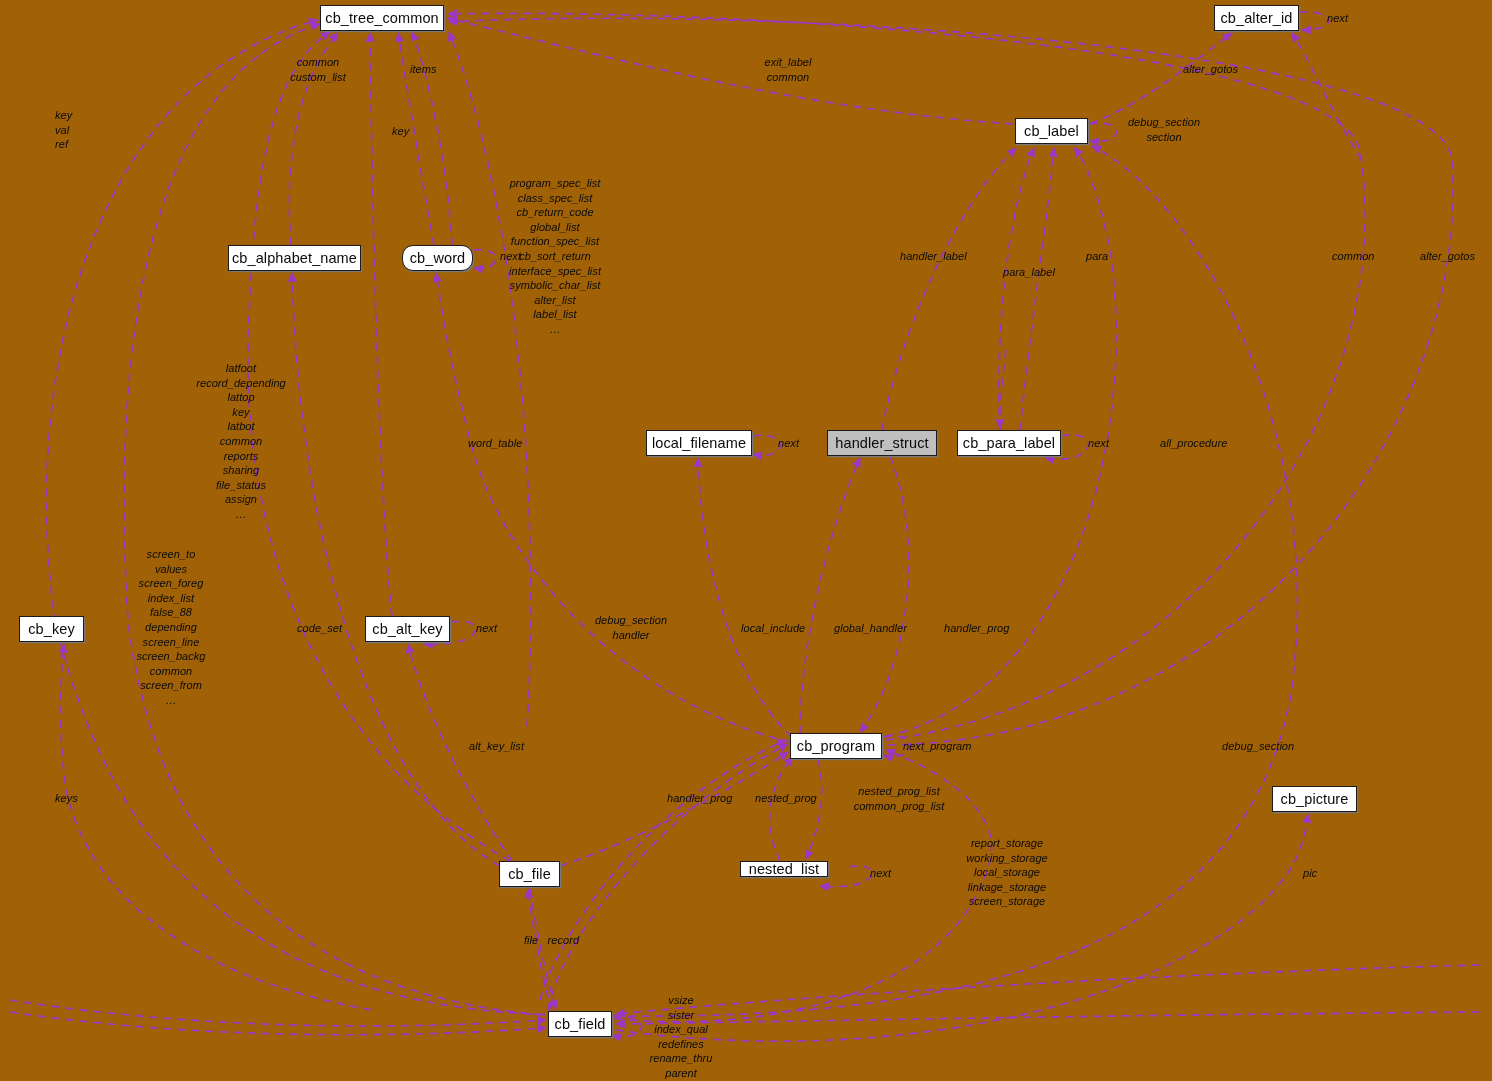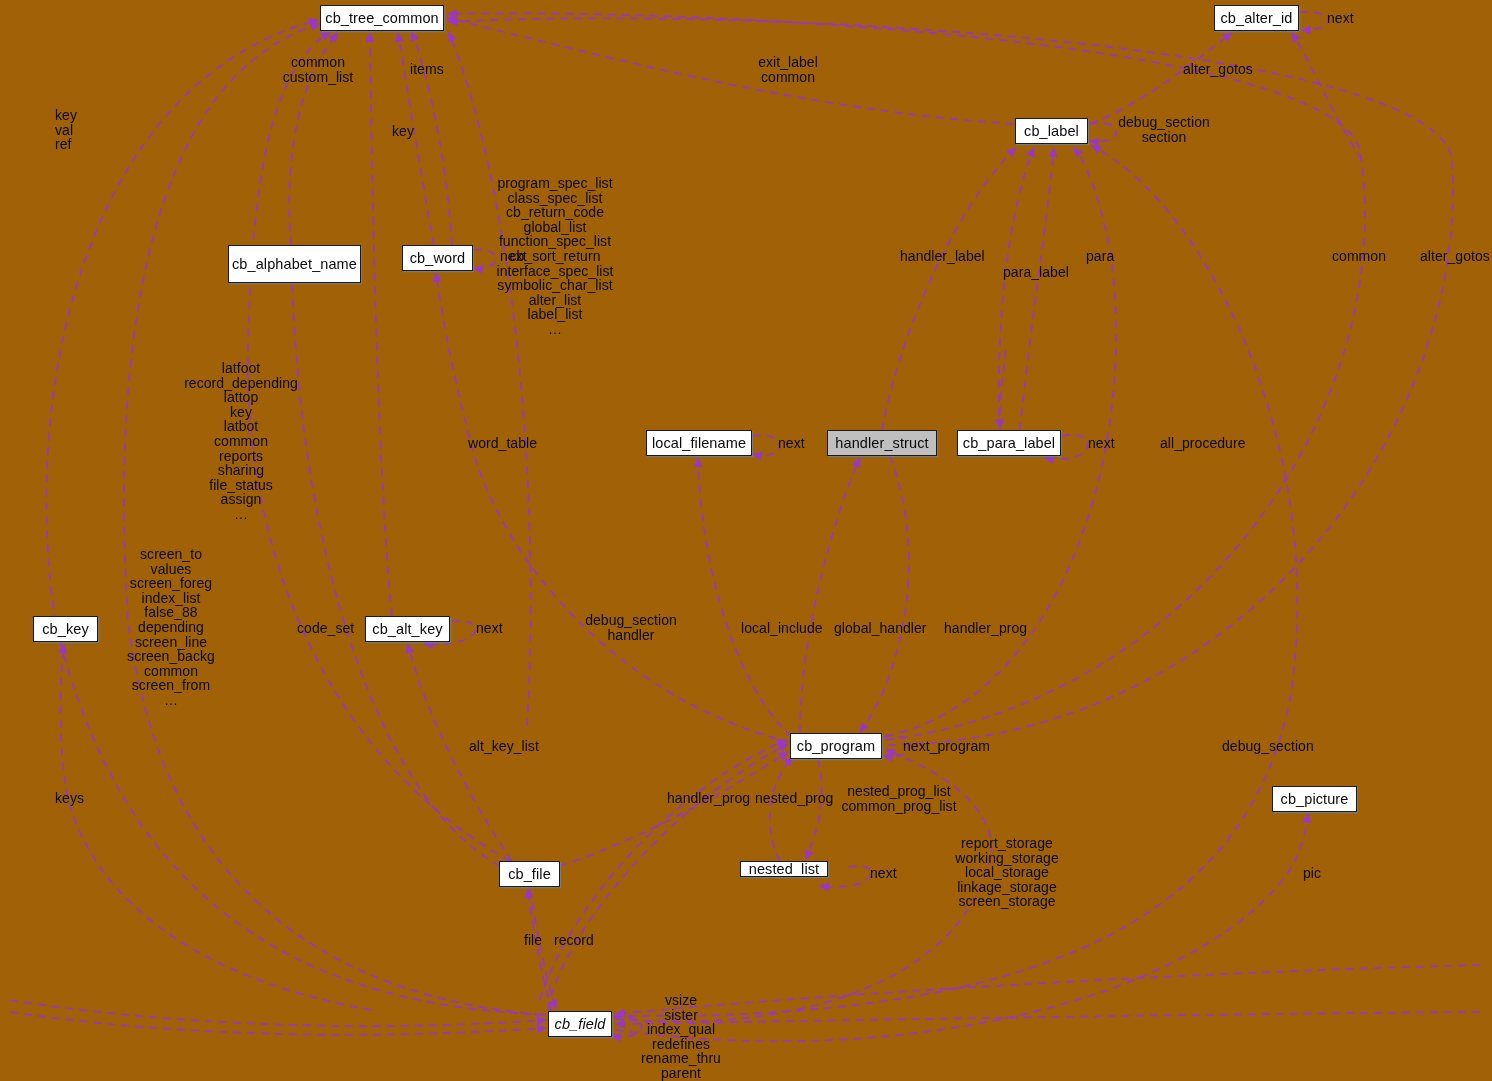--- a/index.html
+++ b/index.html
@@ -37,26 +37,27 @@
     white-space: nowrap;
     box-shadow: 1.2px 1.2px 0 0 #7a7a7a;
     letter-spacing: 0.1px;
   }
   .node.highlight {
     background: #bfbfbf;
     border: 1px solid #1a1a1a;
   }
   .edge-label {
     position: absolute;
-    font-size: 14px;
+    font-size: 11px;
     color: #0a0a0a;
     line-height: 14.6px;
     white-space: pre;
     text-align: center;
     letter-spacing: 0.05px;
+    font-style: italic;
   }
   .edge-label.left { text-align: left; }
 </style>
 </head>
 <body>
 
 <div id="diagram-root">
 
   <svg id="edge-layer" viewBox="0 0 1492 1081" xmlns="http://www.w3.org/2000/svg">
     <defs>
@@ -163,54 +164,54 @@
 
   <div class="node" style="left:320px;top:5px;width:124px;height:26px;">
     <span>cb_tree_common</span>
   </div>
   <div class="node" style="left:1214px;top:5px;width:85px;height:26px;">
     <span>cb_alter_id</span>
   </div>
   <div class="node" style="left:1015px;top:118px;width:73px;height:26px;">
     <span>cb_label</span>
   </div>
-  <div class="node" style="left:228px;top:245px;width:133px;height:38px;text-align:right;">
+  <div class="node" style="left:228px;top:245px;width:133px;height:26px;text-align:right;">
     <span>cb_alphabet_name</span>
   </div>
-  <div class="node" style="left:402px;top:245px;width:71px;height:26px;">
+  <div class="node" style="left:402px;top:245px;width:71px;height:26px;border-radius:11px;">
     <span>cb_word</span>
   </div>
   <div class="node" style="left:646px;top:430px;width:106px;height:26px;">
     <span>local_filename</span>
   </div>
   <div class="node highlight" style="left:827px;top:430px;width:110px;height:26px;">
     <span>handler_struct</span>
   </div>
   <div class="node" style="left:957px;top:430px;width:104px;height:26px;">
     <span>cb_para_label</span>
   </div>
-  <div class="node" style="left:33px;top:616px;width:65px;height:26px;justify-content:center;">
+  <div class="node" style="left:19px;top:616px;width:65px;height:26px;justify-content:center;">
     <span>cb_key</span>
   </div>
   <div class="node" style="left:365px;top:616px;width:85px;height:26px;">
     <span>cb_alt_key</span>
   </div>
   <div class="node" style="left:790px;top:733px;width:92px;height:26px;">
     <span>cb_program</span>
   </div>
   <div class="node" style="left:1272px;top:786px;width:85px;height:26px;">
     <span>cb_picture</span>
   </div>
   <div class="node" style="left:499px;top:861px;width:61px;height:26px;">
     <span>cb_file</span>
   </div>
   <div class="node" style="left:740px;top:861px;width:88px;height:16px;text-align:center;">
     <span>nested_list</span>
   </div>
-  <div class="node" style="left:548px;top:1011px;width:64px;height:26px;font-style:italic;">
+  <div class="node" style="left:548px;top:1011px;width:64px;height:26px;">
     <span>cb_field</span>
   </div>
 
   <div class="edge-label left" style="left:55px;top:108px;">key
 val
 ref</div>
   <div class="edge-label" style="left:258px;top:55px;width:120px;">common
 custom_list</div>
   <div class="edge-label left" style="left:410px;top:62px;">items</div>
   <div class="edge-label left" style="left:392px;top:124px;">key</div>

